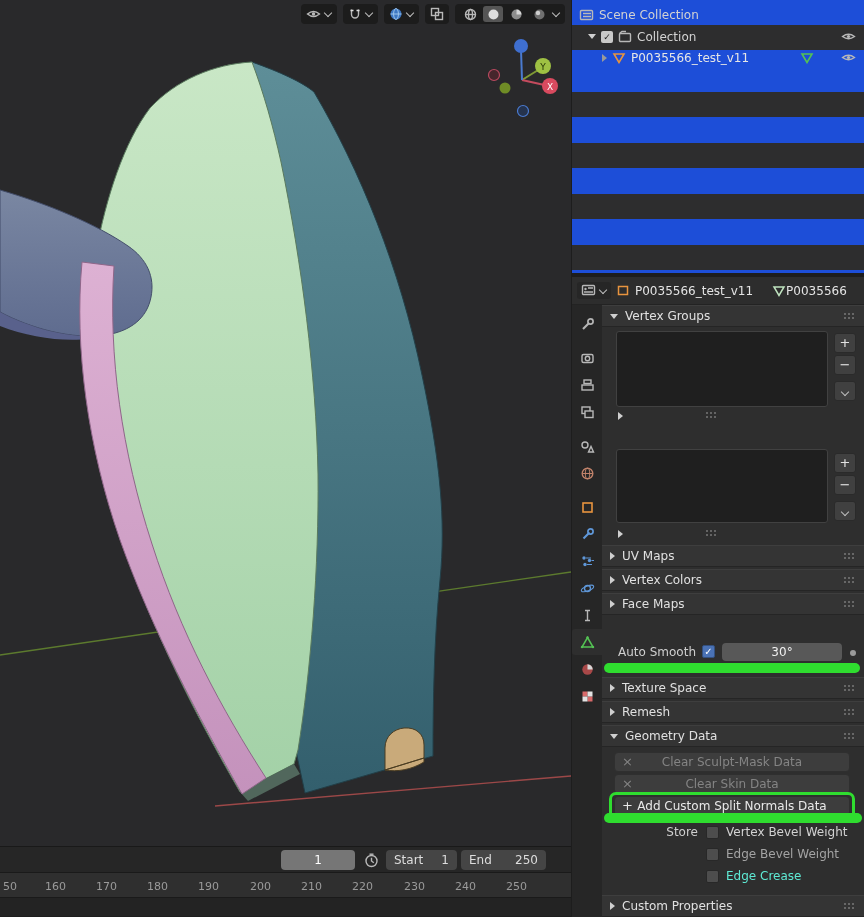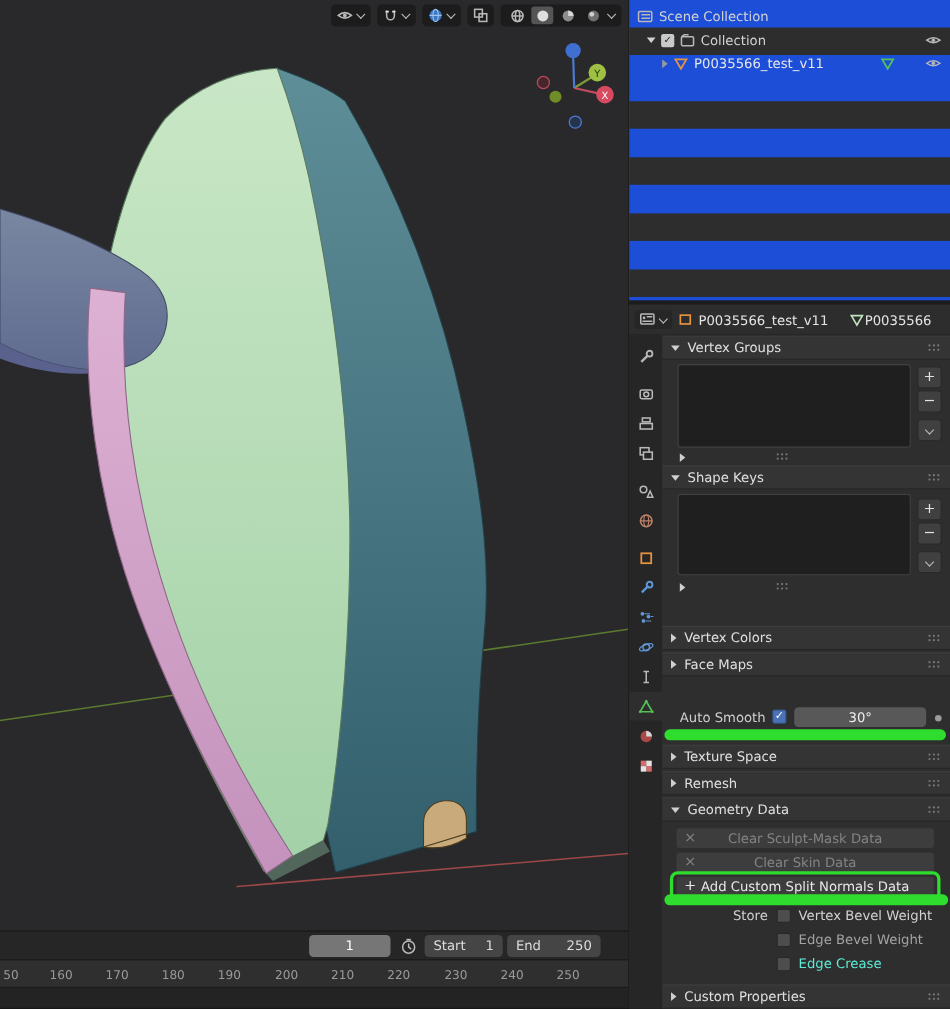--- a/index.html
+++ b/index.html
@@ -375,32 +375,32 @@
         <span>Vertex Groups</span>
         <span class="grip"></span>
       </div>
       <div class="listbox" style="left:14px; top:26px; width:212px; height:76px;"></div>
       <div class="sq-btn" style="left:232px; top:28px;">+</div>
       <div class="sq-btn" style="left:232px; top:50px;">−</div>
       <div class="sq-btn" style="left:232px; top:76px;"><span class="chev" style="display:inline-block;margin-top:5px;"></span></div>
       <span class="tri-r" style="position:absolute; left:16px; top:107px;"></span>
       <span class="grip center" style="position:absolute; left:104px; top:106px;"></span>
 
-      <div class="panel-hdr" style="top:118px">
-        <span class="tri-d"></span>
-        <span>Shape Keys</span>
-        <span class="grip"></span>
-      </div>
       <div class="listbox" style="left:14px; top:144px; width:212px; height:74px;"></div>
       <div class="sq-btn" style="left:232px; top:148px;">+</div>
       <div class="sq-btn" style="left:232px; top:170px;">−</div>
       <div class="sq-btn" style="left:232px; top:196px;"><span class="chev" style="display:inline-block;margin-top:5px;"></span></div>
       <span class="tri-r" style="position:absolute; left:16px; top:225px;"></span>
       <span class="grip center" style="position:absolute; left:104px; top:224px;"></span>
 
+      <div class="panel-hdr" style="top:240px">
+        <span class="tri-r"></span>
+        <span>UV Maps</span>
+        <span class="grip"></span>
+      </div>
       <div class="panel-hdr" style="top:264px">
         <span class="tri-r"></span>
         <span>Vertex Colors</span>
         <span class="grip"></span>
       </div>
       <div class="panel-hdr" style="top:288px">
         <span class="tri-r"></span>
         <span>Face Maps</span>
         <span class="grip"></span>
       </div>

